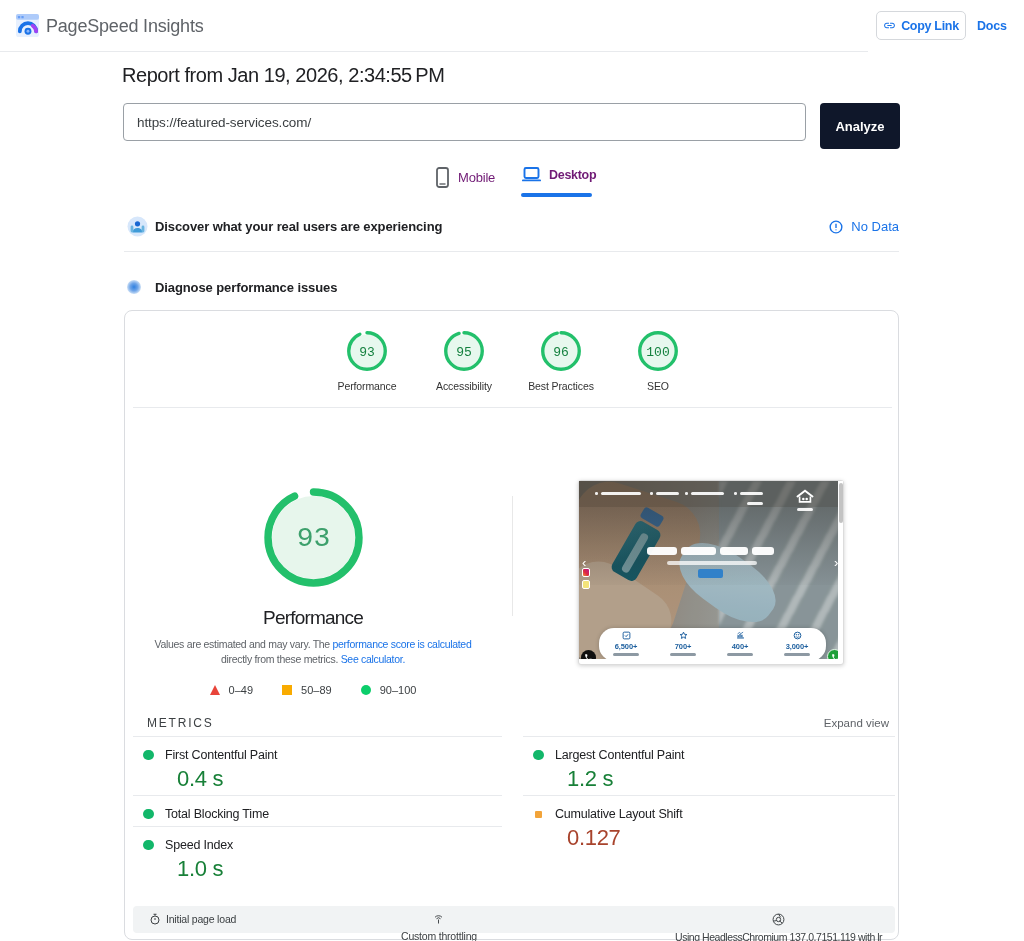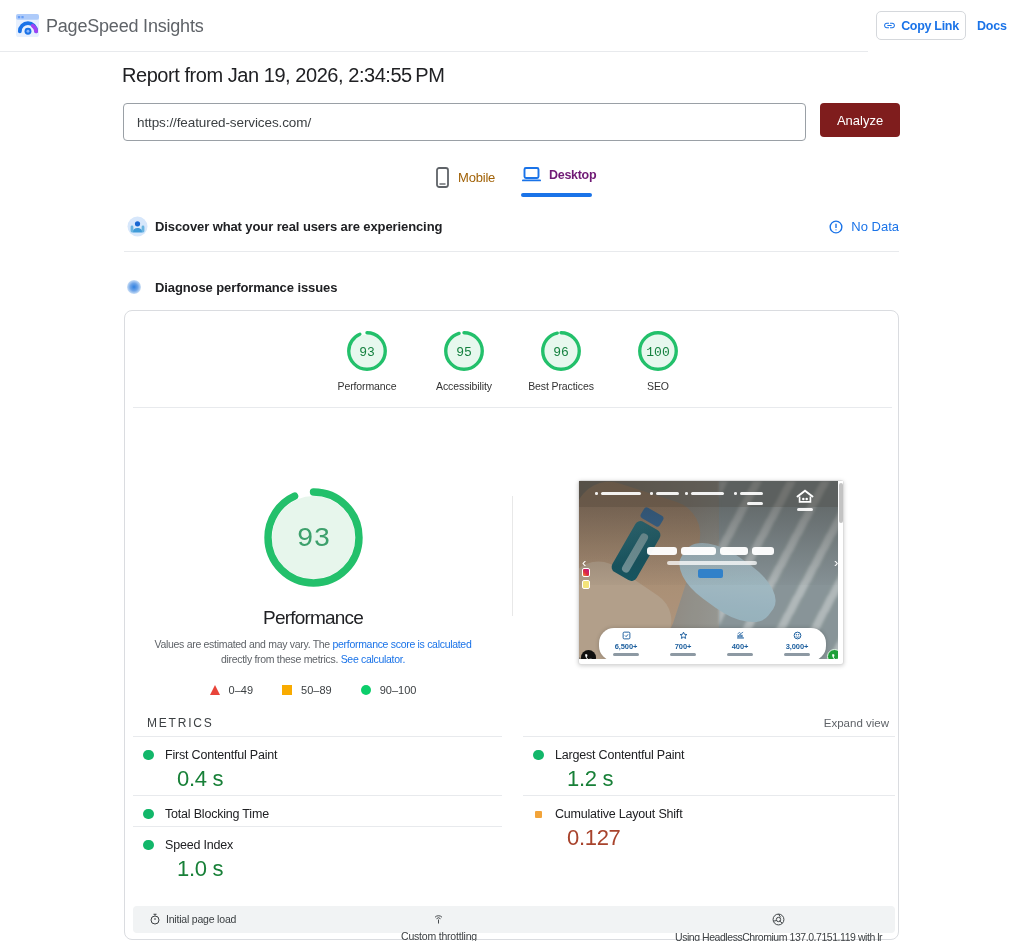--- a/index.html
+++ b/index.html
@@ -13,24 +13,24 @@
 .hdr-title { position:absolute; left:46px; top:16px; font-size:18px; letter-spacing:-0.2px; color:#5f6368; }
 .copylink { position:absolute; left:876px; top:11px; width:90px; height:29px; border:1px solid #d5d8dc; border-radius:5px; color:#1a73e8; font-size:12.5px; letter-spacing:-0.3px; font-weight:bold; display:flex; align-items:center; justify-content:center; gap:5px; }
 .docs { position:absolute; left:977px; top:19px; font-size:12.5px; letter-spacing:-0.2px; font-weight:bold; color:#1a73e8; }
 
 
 .rpt { position:absolute; left:122px; top:64px; font-size:20px; letter-spacing:-0.45px; color:#202124; }
 
 
 .urlbox { position:absolute; left:123px; top:103px; width:683px; height:38px; border:1px solid #9aa0a6; border-radius:4px; background:#fff; }
 .urltext { position:absolute; left:13px; top:11px; font-size:13.5px; letter-spacing:-0.1px; color:#3c4043; }
-.analyze { position:absolute; left:820px; top:103px; width:80px; height:34px; background:#7f1d1d; border-radius:4px; color:#fff; font-size:13px; font-weight:normal; display:flex; align-items:center; justify-content:center; }
-
-
-.tab-mobile { position:absolute; left:436px; top:167px; display:flex; align-items:center; gap:9px; color:#a16207; font-size:13px; letter-spacing:-0.2px; }
+.analyze { position:absolute; left:820px; top:103px; width:80px; height:46px; background:#0f172a; border-radius:4px; color:#fff; font-size:13px; font-weight:bold; display:flex; align-items:center; justify-content:center; }
+
+
+.tab-mobile { position:absolute; left:436px; top:167px; display:flex; align-items:center; gap:9px; color:#701a75; font-size:13px; letter-spacing:-0.2px; }
 .tab-desktop { position:absolute; left:522px; top:167px; display:flex; align-items:center; gap:8px; color:#701a75; font-size:12.5px; letter-spacing:-0.3px; font-weight:bold; }
 .tab-ind { position:absolute; left:521px; top:193px; width:71px; height:4px; background:#1a73e8; border-radius:2px; }
 
 
 .row1 { position:absolute; left:124px; top:206px; width:775px; height:46px; border-bottom:1px solid #e8eaed;text-align:center; }
 .row1-txt { position:absolute; left:31px; top:13px; font-size:13px; letter-spacing:-0.1px; font-weight:600; color:#202124; }
 .nodata { position:absolute; right:0; top:13px; color:#1a73e8; font-size:13px; display:flex; align-items:center; gap:8px; }
 .row2-txt { position:absolute; left:155px; top:280px; font-size:13px; letter-spacing:-0.1px; font-weight:600; color:#202124; }
 
 

